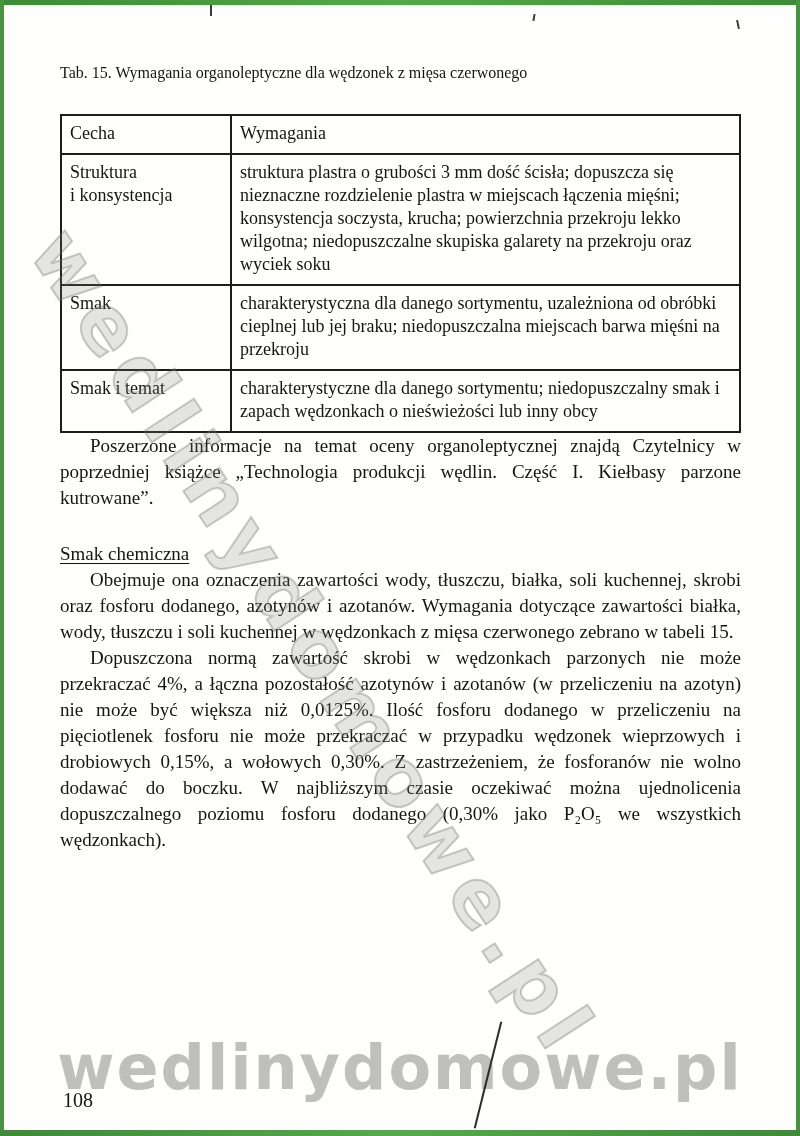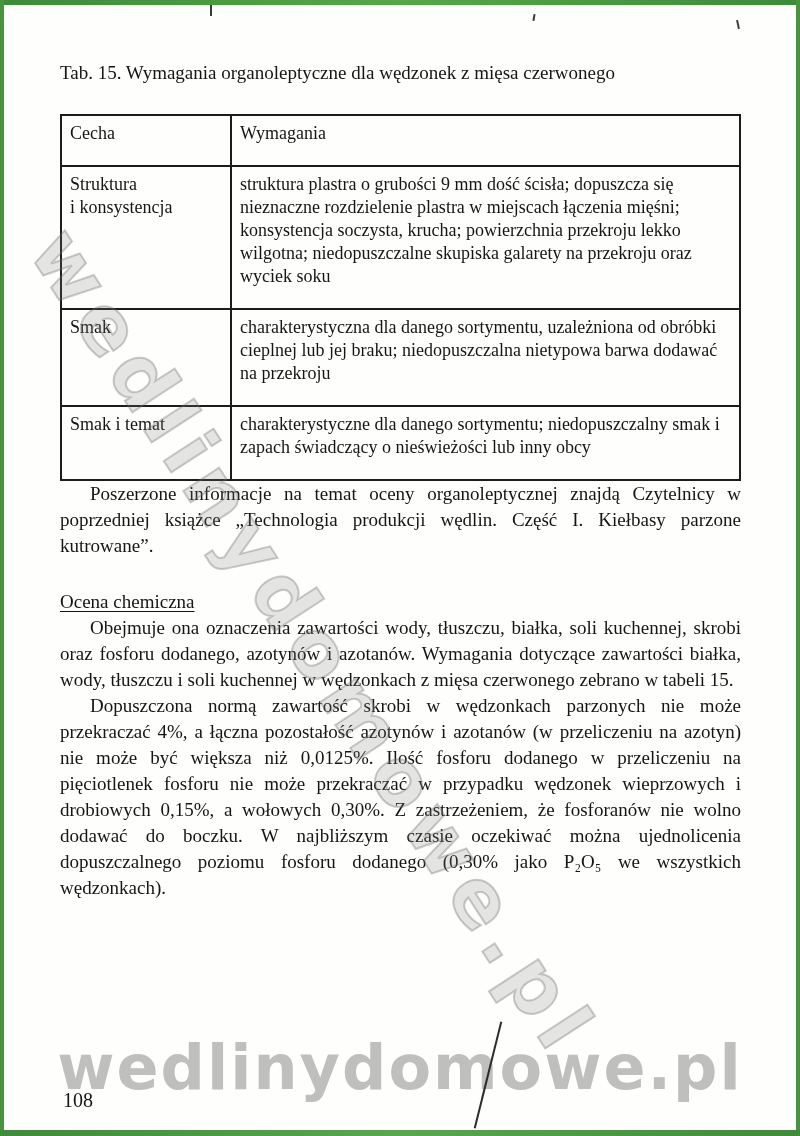--- a/index.html
+++ b/index.html
@@ -28,35 +28,35 @@
 
   .content {
     position: absolute;
     top: 60px;
     left: 60px;
     width: 681px;
     z-index: 2;
   }
 
   .title {
-    font-size: 19px;
+    font-size: 16px;
     line-height: 26px;
     margin-bottom: 28px;
   }
 
   table.req {
     width: 100%;
     border-collapse: collapse;
     font-size: 18px;
     line-height: 23px;
   }
   table.req th, table.req td {
     border: 2px solid #1c1c1c;
     vertical-align: top;
-    padding: 6px 10px 20px 8px;
+    padding: 6px 10px 8px 8px;
     text-align: left;
     font-weight: normal;
   }
   table.req .c1 { width: 150px; white-space: pre-line; }
   table.req .c2 { }
 
   p.body, .section-heading {
     font-size: 19px;
     line-height: 26px;
     margin: 0;
@@ -147,36 +147,36 @@
 
     <table class="req">
       <tbody>
           <tr>
         <th class="c1">Cecha</th>
         <th class="c2">Wymagania</th>
       </tr>
       <tr>
         <td class="c1">Struktura
 i konsystencja</td>
-        <td class="c2">struktura plastra o grubości 9 mm dość ścisła; dopuszcza się nieznaczne rozdzielenie plastra w miejscach łączenia mięśni; konsystencja soczysta, krucha; powierzchnia przekroju lekko wilgotna; niedopuszczalne skupiska galarety na przekroju oraz wyciek soku</td>
+        <td class="c2">struktura plastra o grubości 3 mm dość ścisła; dopuszcza się nieznaczne rozdzielenie plastra w miejscach łączenia mięśni; konsystencja soczysta, krucha; powierzchnia przekroju lekko wilgotna; niedopuszczalne skupiska galarety na przekroju oraz wyciek soku</td>
       </tr>
       <tr>
         <td class="c1">Smak</td>
-        <td class="c2">charakterystyczna dla danego sortymentu, uzależniona od obróbki cieplnej lub jej braku; niedopuszczalna nietypowa barwa dodawać na przekroju</td>
+        <td class="c2">charakterystyczna dla danego sortymentu, uzależniona od obróbki cieplnej lub jej braku; niedopuszczalna miejscach barwa mięśni na przekroju</td>
       </tr>
       <tr>
         <td class="c1">Smak i temat</td>
-        <td class="c2">charakterystyczne dla danego sortymentu; niedopuszczalny smak i zapach świadczący o nieświeżości lub inny obcy</td>
+        <td class="c2">charakterystyczne dla danego sortymentu; niedopuszczalny smak i zapach wędzonkach o nieświeżości lub inny obcy</td>
       </tr>
     </tbody>
       </table>
 
     <p class="body indent after-table">Poszerzone informacje na temat oceny organoleptycznej znajdą Czytelnicy w poprzedniej książce „Technologia produkcji wędlin. Część I. Kiełbasy parzone kutrowane”.</p>
 
-    <div class="section-heading">Ocena chemiczna</div>
+    <div class="section-heading">Smak chemiczna</div>
 
     <p class="body indent chem-1">Obejmuje ona oznaczenia zawartości wody, tłuszczu, białka, soli kuchennej, skrobi oraz fosforu dodanego, azotynów i azotanów. Wymagania dotyczące zawartości białka, wody, tłuszczu i soli kuchennej w wędzonkach z mięsa czerwonego zebrano w tabeli 15.</p>
 
     <p class="body indent chem-2">Dopuszczona normą zawartość skrobi w wędzonkach parzonych nie może przekraczać 4%, a łączna pozostałość azotynów i azotanów (w przeliczeniu na azotyn) nie może być większa niż 0,0125%. Ilość fosforu dodanego w przeliczeniu na pięciotlenek fosforu nie może przekraczać w przypadku wędzonek wieprzowych i drobiowych 0,15%, a wołowych 0,30%. Z zastrzeżeniem, że fosforanów nie wolno dodawać do boczku. W najbliższym czasie oczekiwać można ujednolicenia dopuszczalnego poziomu fosforu dodanego (0,30% jako P₂O₅ we wszystkich wędzonkach).</p>
 
   </div>
 
   <div class="wm-bottom">wedlinydomowe.pl</div>
 
   <div class="pen-mark"></div>

